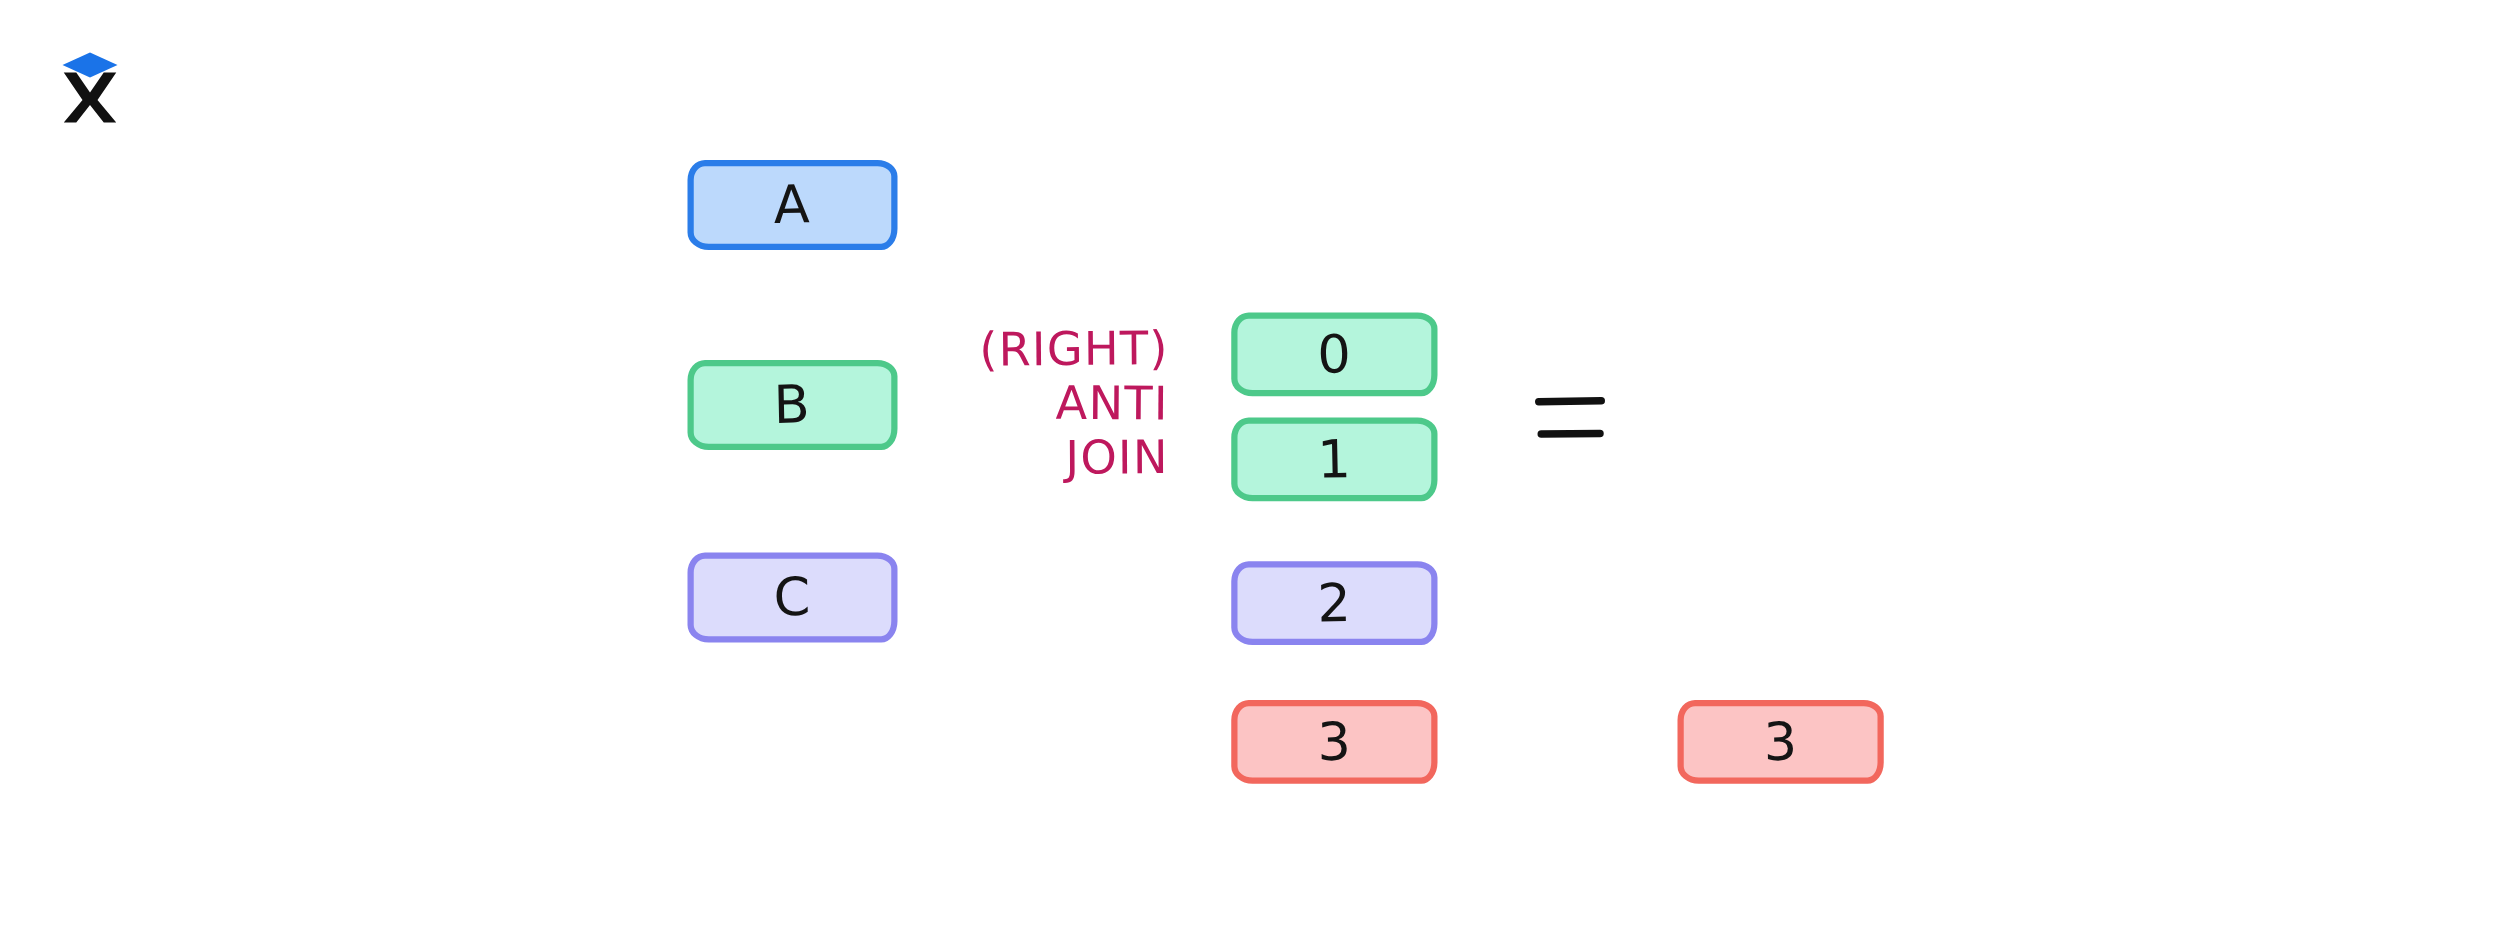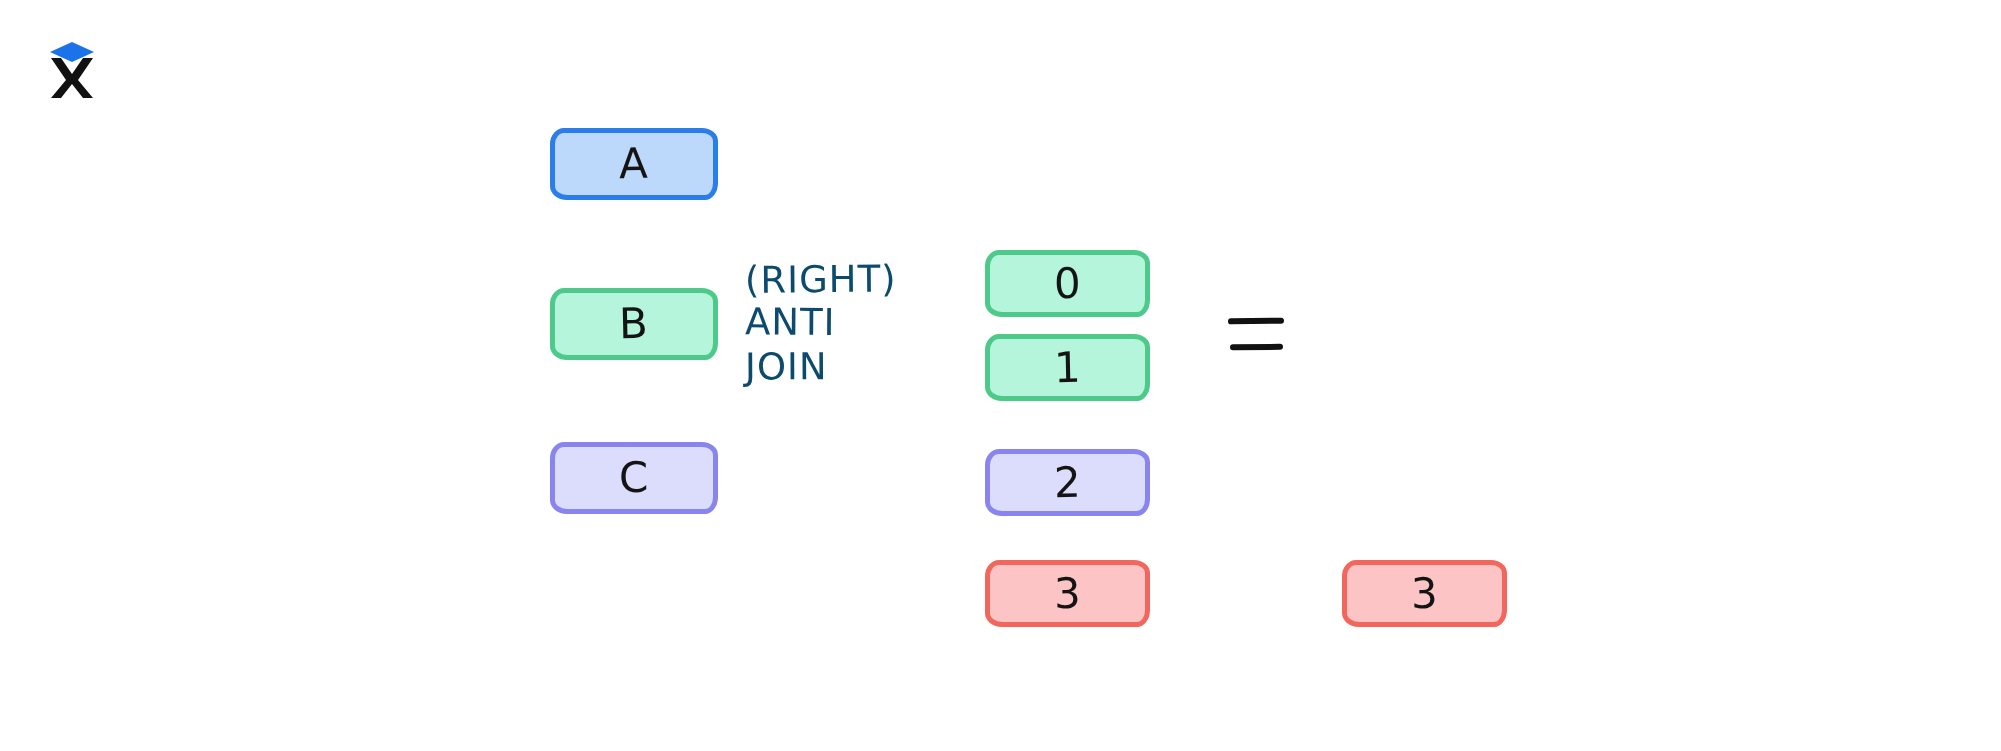--- a/index.html
+++ b/index.html
@@ -52,25 +52,25 @@
   .theme-green  { background:#b4f5dc; border-color:#4dc98a; }
   .theme-purple { background:#dcdcfc; border-color:#8a84ef; }
   .theme-red    { background:#fcc4c4; border-color:#f2675d; }
 
   
   #op-label {
     position: absolute;
     left: 745px;
     top: 258px;
     width: 190px;
-    text-align: left;
+    text-align: right;
     font-family: "DejaVu Sans", sans-serif;
     font-size: 37px;
     line-height: 1.17;
-    color: #0c4a6e;
+    color: #be185d;
     letter-spacing: 1px;
     user-select: none;
   }
   #op-label .ln { display: block; white-space: nowrap; }
   #op-label .ln:nth-child(1) { transform: rotate(-0.5deg); }
   #op-label .ln:nth-child(2) { transform: rotate(0.4deg); }
   #op-label .ln:nth-child(3) { transform: rotate(-0.3deg); }
 
   
   #equals {

